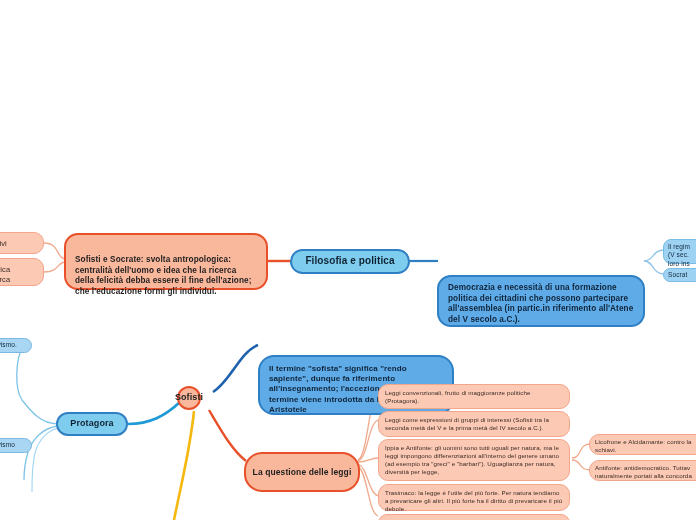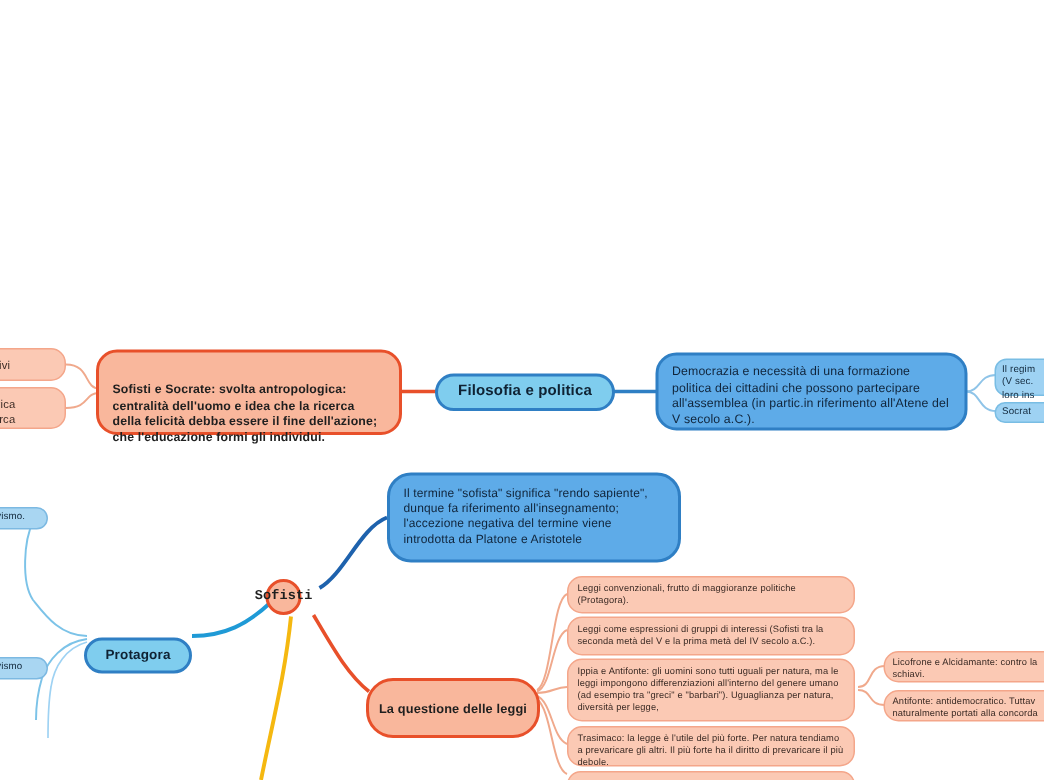--- a/index.html
+++ b/index.html
@@ -45,21 +45,22 @@
     color:#3a2a24;
     border-width:1.5px;
     border-radius:10px;
   }
 
   
   .n-blue-main{
     background:#5eabe8;
     border-color:#2f7fc4;
     color:#10243a;
-    font-weight:normal;
+    font-weight:bold;
+    margin-top:40px;
   }
   .n-blue-topic{
     background:#7fcdee;
     border-color:#2f7fc4;
     color:#0f2233;
     font-weight:bold;
     border-radius:18px;
     display:flex;align-items:center;justify-content:center;
     text-align:center;
   }
@@ -146,25 +147,25 @@
 loro ins</span>
   </div>
   <div class="node n-blue-pale pad" style="left:663px;top:268px;width:52px;height:14px;font-size:6.5px;padding:2px 4px;">
     <span class="txt">Socrat</span>
   </div>
 
   <div class="node n-blue-main" style="left:258px;top:315px;width:196px;height:60px;padding:7px 9px;font-size:8px;border-radius:16px;">
     <span class="txt">Il termine "sofista" significa "rendo sapiente", dunque fa riferimento all'insegnamento; l'accezione negativa del termine viene introdotta da Platone e Aristotele</span>
   </div>
 
-  <div class="node n-orange-topic" style="left:177px;top:386px;width:24px;height:24px;font-size:9px;font-family:Liberation Mono, monospace;">
+  <div class="node n-orange-topic" style="left:177px;top:386px;width:24px;height:24px;font-size:9px;">
     <span class="txt">Sofisti</span>
   </div>
 
-  <div class="node n-blue-topic" style="left:56px;top:412px;width:72px;height:24px;font-size:9px;margin-top:13px;">
+  <div class="node n-blue-topic" style="left:56px;top:412px;width:72px;height:24px;font-size:9px;">
     <span class="txt">Protagora</span>
   </div>
 
   <div class="node n-blue-leaf" style="left:-20px;top:338px;width:52px;height:15px;font-size:6.5px;padding:2px 4px;">
     <span class="txt">elativismo.</span>
   </div>
   <div class="node n-blue-leaf" style="left:-20px;top:438px;width:52px;height:15px;font-size:6.5px;padding:2px 4px;">
     <span class="txt">elativismo</span>
   </div>
 

